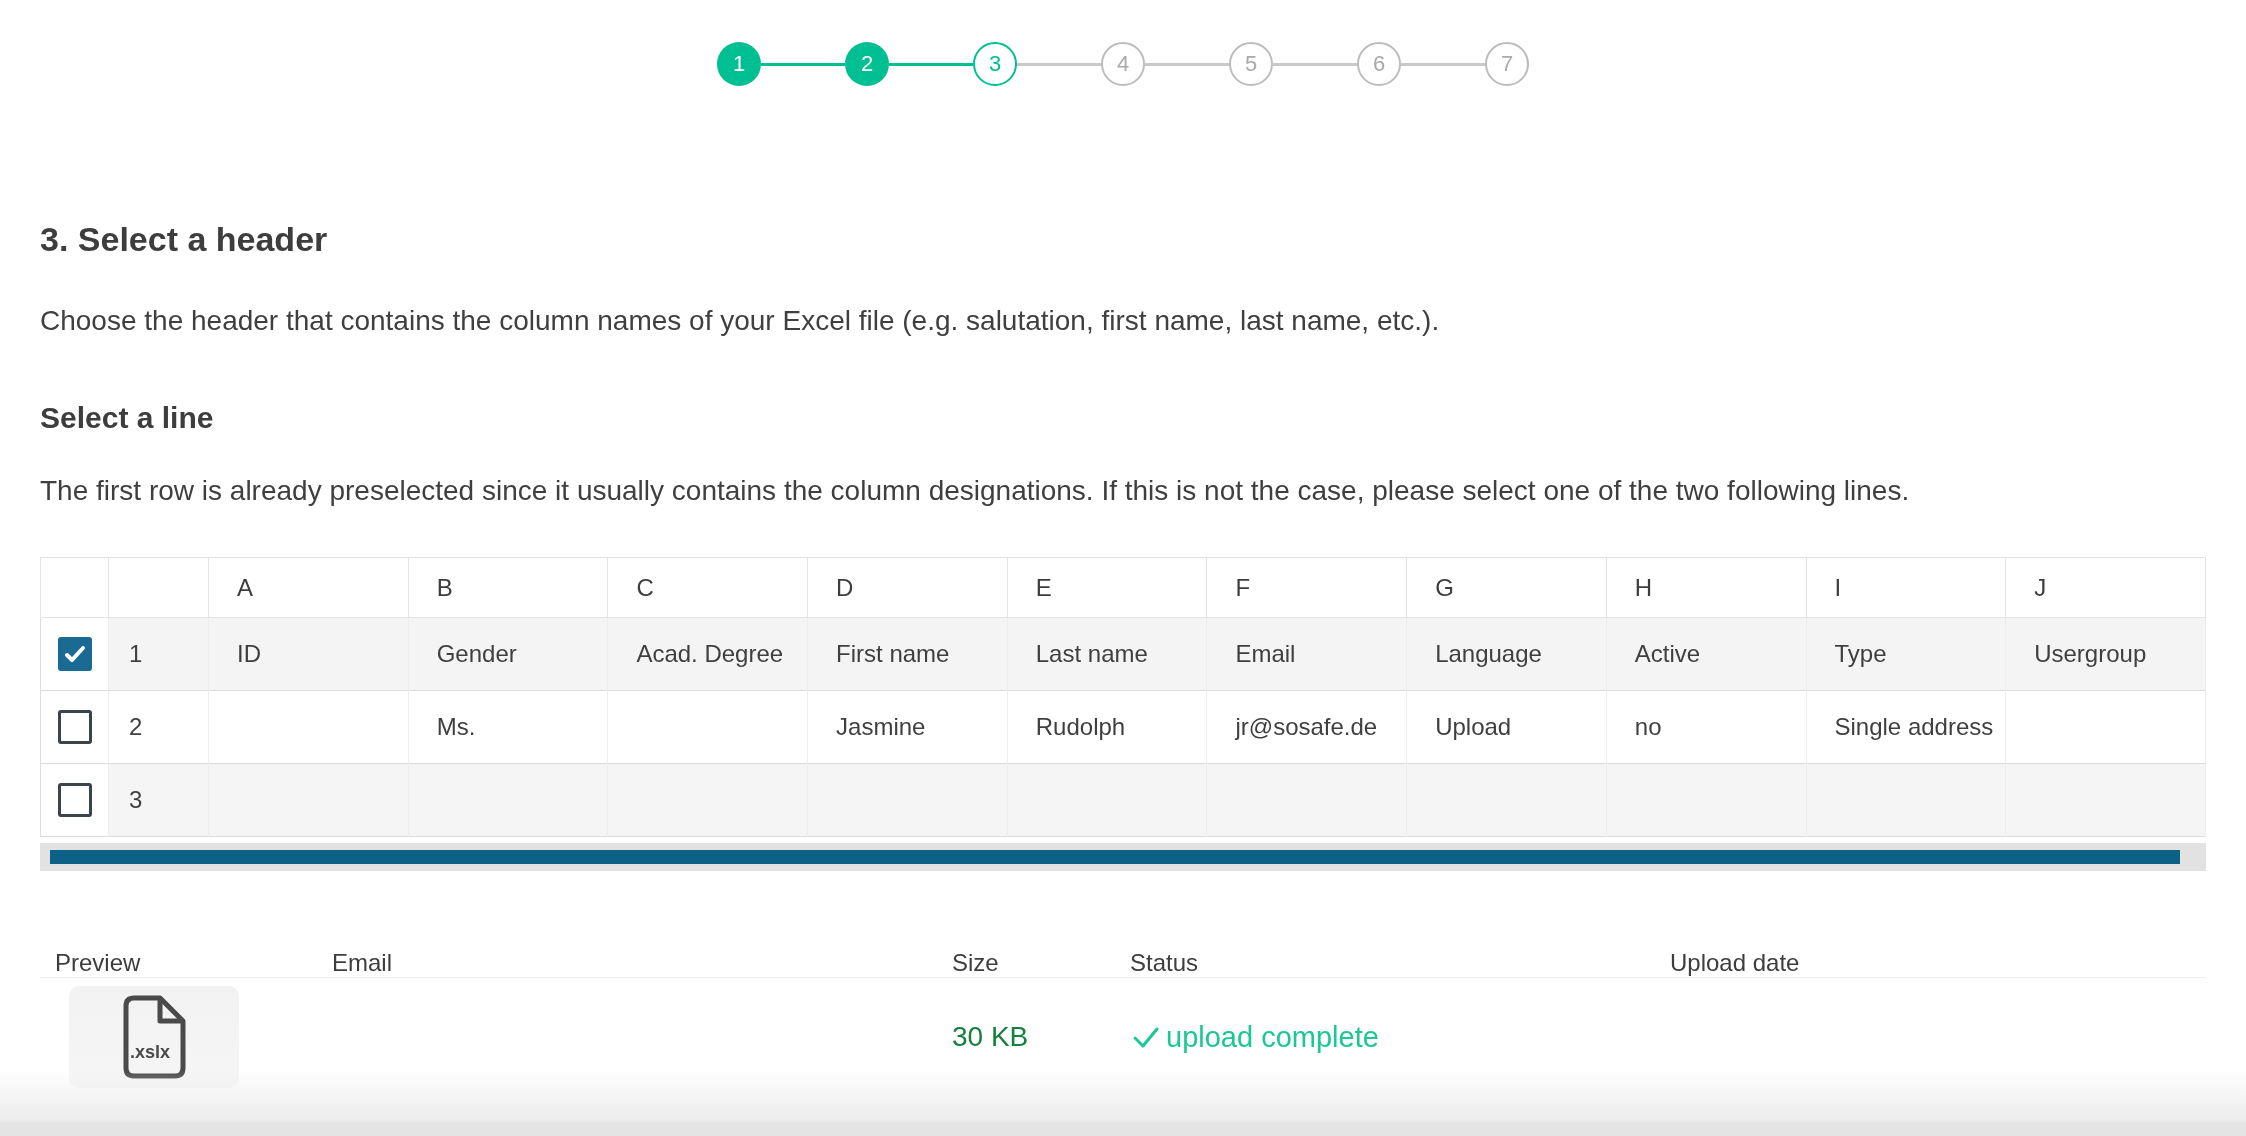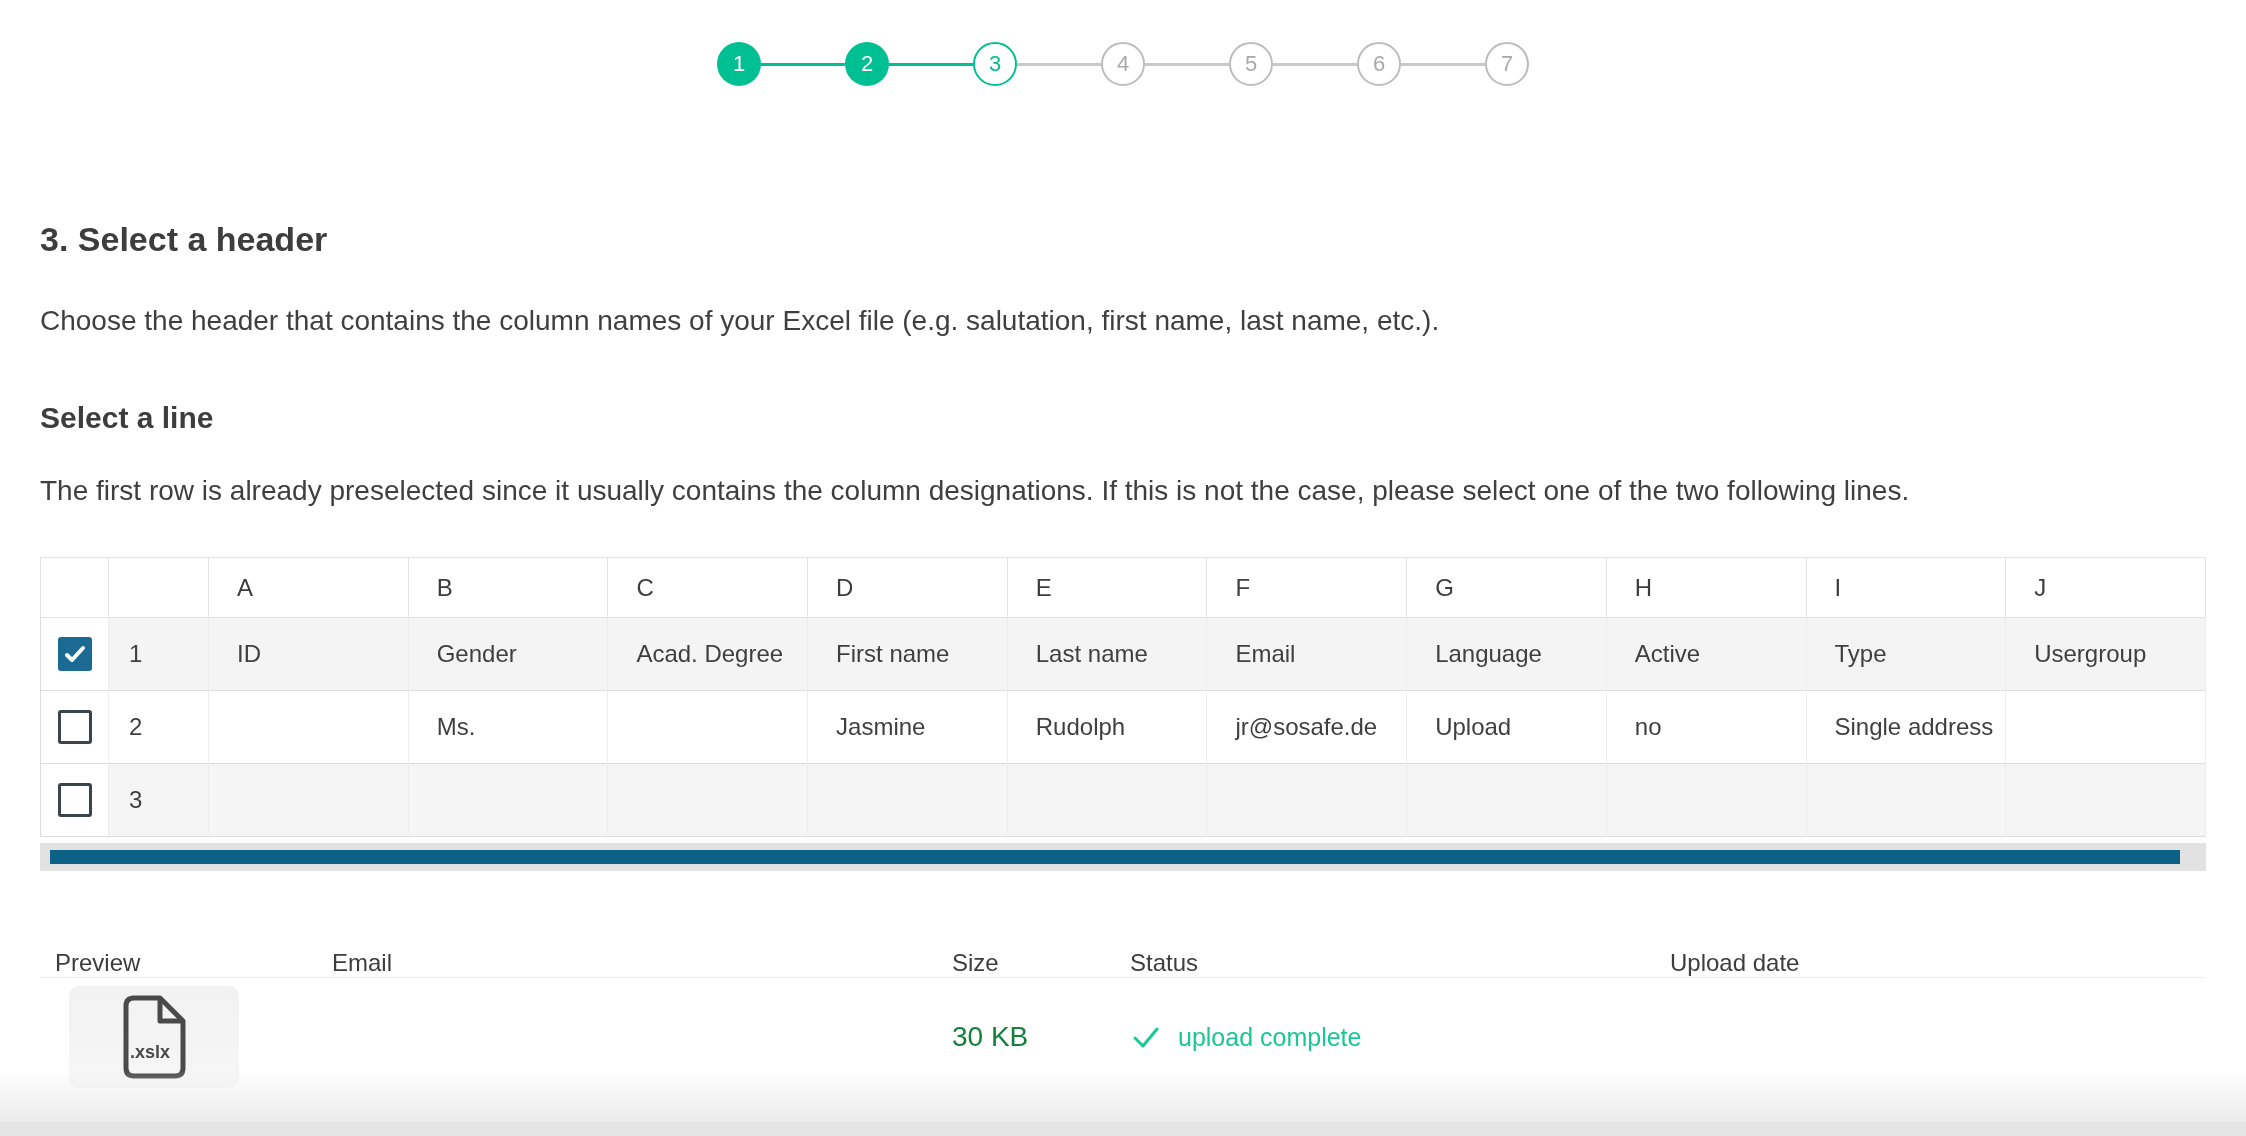--- a/index.html
+++ b/index.html
@@ -74,21 +74,21 @@
   .file-headers > div{padding-left:14px;}
   .file-headers > div:first-child{padding-left:15px;}
   .file-row{align-items:center;margin-top:8px;}
   .file-row > div{padding-left:14px;}
   .preview-tile{
     width:170px;height:102px;margin-left:15px;border-radius:10px;
     background:linear-gradient(to bottom,#f2f2f2,#f6f6f6);
     display:flex;align-items:center;justify-content:center;
   }
   .cell-size,.cell-date{font-size:28px;color:#15803d;}
-  .cell-status{display:flex;align-items:center;gap:16px;color:var(--status-green);font-size:25px;}
+  .cell-status{display:flex;align-items:center;gap:4px;color:var(--status-green);font-size:29px;}
   
   .bottom-fade{position:absolute;left:0;right:0;bottom:14px;height:52px;
     background:linear-gradient(to bottom,rgba(235,235,235,0),#ebebeb);pointer-events:none;}
   .bottom-bar{position:absolute;left:0;right:0;bottom:0;height:14px;background:#e4e4e4;}
 </style>
 </head>
 <body>
 
 <div class="stepper">
     <div class="step complete">1</div>

